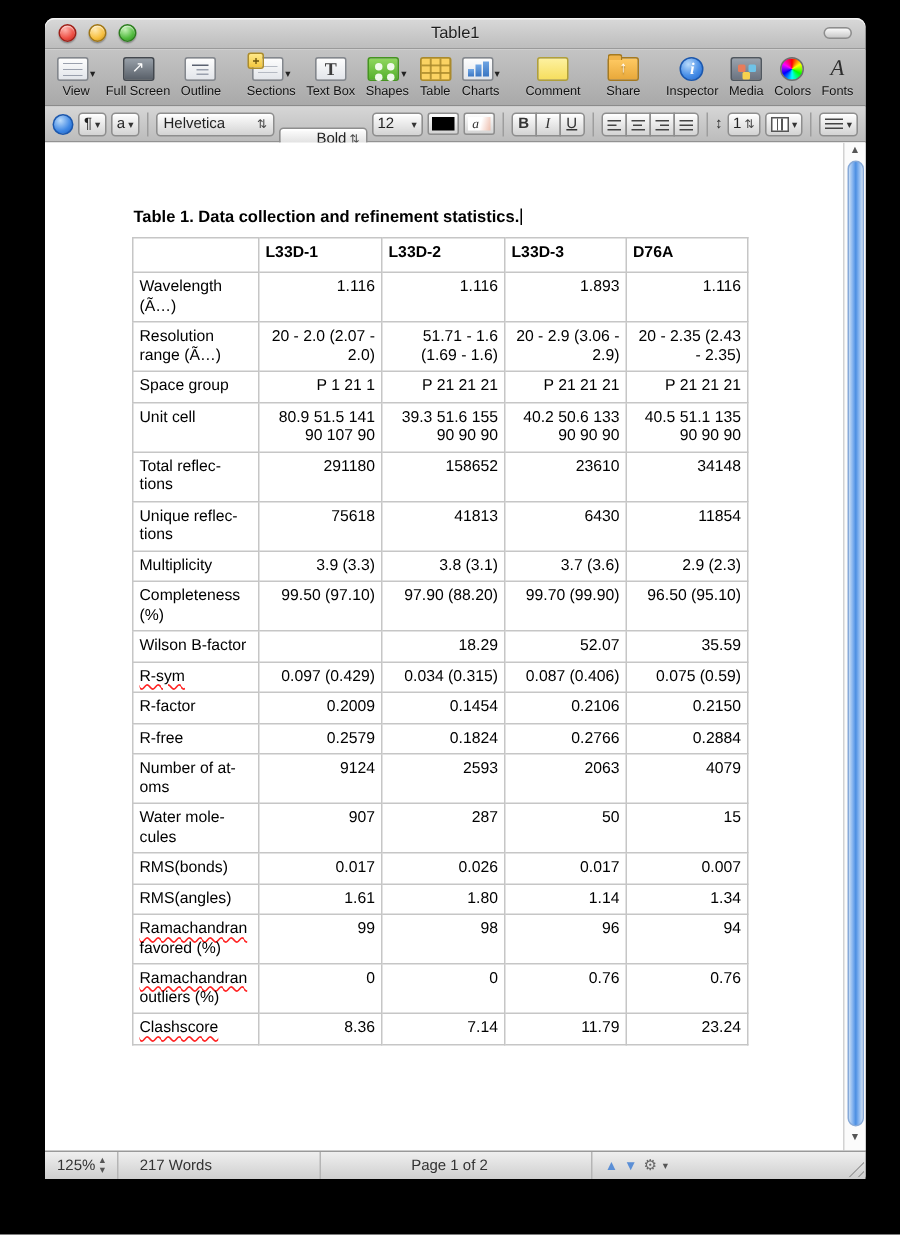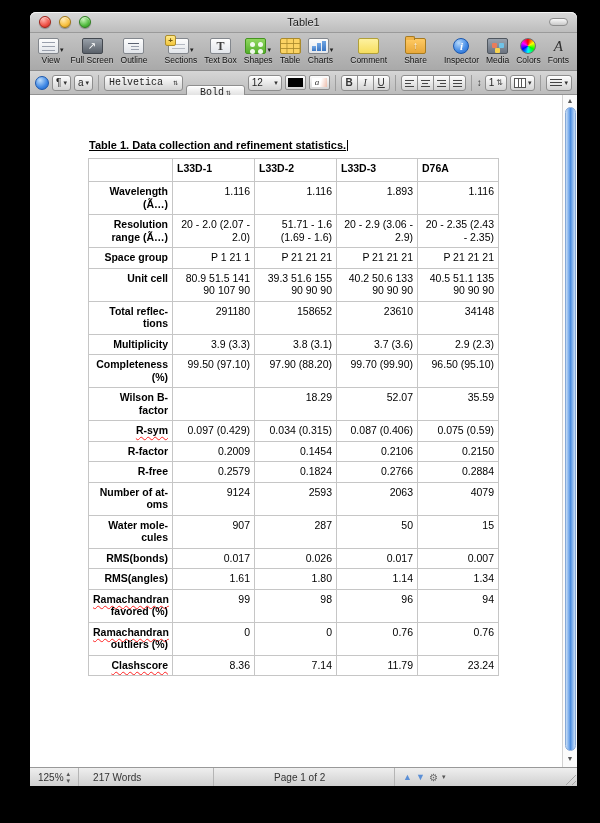--- a/index.html
+++ b/index.html
@@ -92,25 +92,25 @@
   
   .formatbar{height:24px;flex:0 0 24px;background:linear-gradient(#d6d6d6,#bcbcbc);
              border-bottom:1px solid #929292;display:flex;align-items:center;
              padding:0 5px;box-sizing:border-box;gap:3px;font-size:10px;color:#222;}
   .fb-sep{width:1px;height:16px;background:#9d9d9d;margin:0 2px;flex:0 0 1px;}
   .fb-sphere{width:14px;height:14px;border-radius:50%;flex:0 0 14px;
       background:radial-gradient(circle at 35% 28%,#bcdcfb,#3e87e4 60%,#1a5ec2);border:1px solid #1b57ad;box-sizing:border-box;}
   .fb-mini,.fb-pop,.fb-combo{display:flex;align-items:center;height:16px;border:1px solid #8e8e8e;
       border-radius:3px;background:linear-gradient(#fefefe,#d3d3d3);box-sizing:border-box;
       padding:0 3px;gap:2px;box-shadow:inset 0 1px 0 #fff;}
-  .fb-pop{padding:0 4px;font-family:Liberation Mono, monospace;}
+  .fb-pop{padding:0 4px;}
   .stepper{font-size:8px;color:#444;line-height:10px;}
   .mini-ar{font-size:7px;color:#333;}
   .fb-font{width:84px;justify-content:space-between;}
-  .fb-style{width:62px;justify-content:center;margin-top:20px;}
+  .fb-style{width:62px;justify-content:flex-end;margin-top:20px;}
   .fb-size{width:36px;justify-content:space-between;text-align:center;}
   .well{width:22px;height:15px;border:1px solid #8e8e8e;border-radius:2px;box-sizing:border-box;
       background:linear-gradient(#fefefe,#d3d3d3);padding:2px;display:flex;}
   .well-inner{flex:1;}
   .well-black .well-inner{background:#000;}
   .well-hl .well-inner{background:linear-gradient(105deg,#fff 55%,#eebfae);
       font:italic 9px/9px "Liberation Serif",serif;color:#333;padding-left:3px;}
   .seg{display:flex;}
   .seg .sbtn{width:17px;height:16px;border:1px solid #8e8e8e;margin-left:-1px;
       background:linear-gradient(#fefefe,#d3d3d3);box-sizing:border-box;text-align:center;
@@ -132,27 +132,27 @@
   .ls-icon{font-size:10px;color:#333;}
   .cols-glyph{width:12px;height:10px;border:1px solid #555;box-sizing:border-box;background:
       linear-gradient(to right,transparent 3px,#555 3px,#555 4px,transparent 4px,transparent 6px,#555 6px,#555 7px,transparent 7px),#fff;}
   .list-glyph{width:12px;height:10px;background-repeat:no-repeat;
       background-image:linear-gradient(#444,#444),linear-gradient(#444,#444),linear-gradient(#444,#444);
       background-size:12px 1px,12px 1px,12px 1px;background-position:0 1px,0 4px,0 7px;}
 
   
   .content{flex:1;position:relative;background:#fff;overflow:hidden;}
   .doc{position:absolute;left:58px;top:44px;width:412px;color:#000;}
-  .doc-title{font:bold 11px/13px "Liberation Sans",sans-serif;margin:0 0 6px 1px;text-decoration:underline;}
+  .doc-title{font:bold 11px/13px "Liberation Sans",sans-serif;margin:0 0 6px 1px;}
   .caret{display:inline-block;width:1px;height:11px;background:#000;vertical-align:-2px;margin-left:1px;}
   table.stats{border-collapse:collapse;width:410px;table-layout:fixed;}
   .stats th,.stats td{border:1px solid #c6c6c6;font-size:10.5px;line-height:12.5px;
       padding:3px 4px 4px;vertical-align:top;overflow:hidden;}
   .stats th{font-weight:bold;text-align:left;height:15px;}
-  .stats td.rowlabel{font-weight:bold;text-align:right;}
+  .stats td.rowlabel{font-weight:normal;text-align:left;}
   .stats td.val{text-align:right;font-weight:normal;}
   .sq{text-decoration:underline;text-decoration-style:wavy;text-decoration-color:#f22;
       text-decoration-thickness:1px;text-underline-offset:2px;}
 
   
   .scrollbar{position:absolute;right:0;top:0;bottom:0;width:15px;background:#fbfbfb;
       border-left:1px solid #d2d2d2;box-sizing:border-box;}
   .sb-arrow{position:absolute;left:0;right:0;text-align:center;font-size:7px;color:#555;line-height:8px;}
   .sb-up{top:2px;}
   .sb-down{bottom:4px;}
@@ -402,20 +402,27 @@
               <td class="val">40.5 51.1 135 90 90 90</td>
             </tr>
             <tr>
               <td class="rowlabel">Total reflec-tions</td>
               <td class="val">291180</td>
               <td class="val">158652</td>
               <td class="val">23610</td>
               <td class="val">34148</td>
             </tr>
             <tr>
+              <td class="rowlabel">Unique reflec-tions</td>
+              <td class="val">75618</td>
+              <td class="val">41813</td>
+              <td class="val">6430</td>
+              <td class="val">11854</td>
+            </tr>
+            <tr>
               <td class="rowlabel">Multiplicity</td>
               <td class="val">3.9 (3.3)</td>
               <td class="val">3.8 (3.1)</td>
               <td class="val">3.7 (3.6)</td>
               <td class="val">2.9 (2.3)</td>
             </tr>
             <tr>
               <td class="rowlabel">Completeness (%)</td>
               <td class="val">99.50 (97.10)</td>
               <td class="val">97.90 (88.20)</td>

